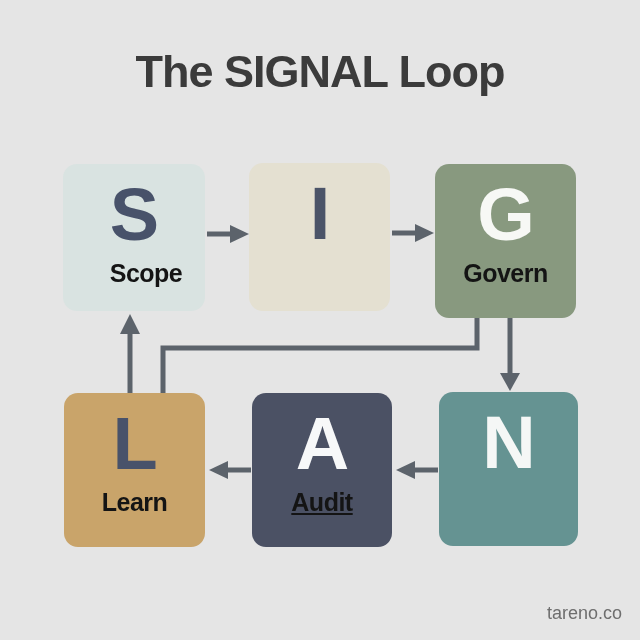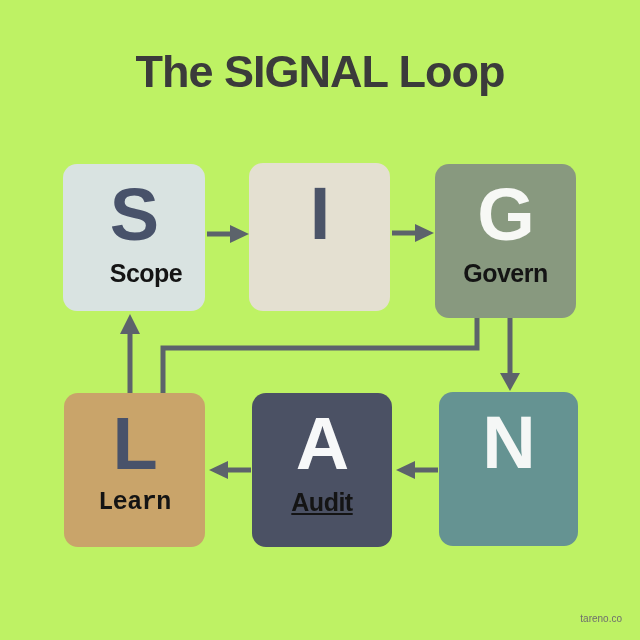--- a/index.html
+++ b/index.html
@@ -71,28 +71,28 @@
   .node-scope      { left: 63px;  top: 164px; width: 142px; height: 147px; }
   .node-instrument { left: 249px; top: 163px; width: 141px; height: 148px; }
   .node-govern     { left: 435px; top: 164px; width: 141px; height: 154px; }
   .node-learn      { left: 64px;  top: 393px; width: 141px; height: 154px; }
   .node-audit      { left: 252px; top: 393px; width: 140px; height: 154px; }
   .node-normalize  { left: 439px; top: 392px; width: 139px; height: 154px; }
   .watermark {
     position: absolute;
     right: 18px;
     bottom: 16px;
-    font-size: 10px;
+    font-size: 18px;
     color: #6e6e6e;
   }
 </style>
 </head>
 <body>
 
-<div class="canvas" style="background-color: #bef264;">
+<div class="canvas" style="background-color: #e5e5e5;">
 
   <div class="title" style="color: rgb(59, 59, 59);">The SIGNAL Loop</div>
 
   <svg class="connectors" width="640" height="640" viewBox="0 0 640 640" style="color: rgb(92, 99, 107);">
 
     <g>
       <line class="shaft" x1="207" y1="234" x2="231" y2="234"></line>
       <polygon class="head" points="230,225 230,243 249,234"></polygon>
     </g>
 
@@ -135,21 +135,21 @@
     <div class="letter" style="color: rgb(75, 84, 104);">I</div>
   </div>
 
   <div class="node node-govern" style="background-color: rgb(136, 153, 127);">
     <div class="letter" style="color: rgb(247, 248, 245);">G</div>
     <div class="label" style="color: rgb(20, 20, 20); text-align: center;">Govern</div>
   </div>
 
   <div class="node node-learn" style="background-color: rgb(201, 164, 106);">
     <div class="letter" style="color: rgb(72, 82, 106);">L</div>
-    <div class="label" style="color: rgb(20, 20, 20); font-family: Liberation Mono, monospace;">Learn</div>
+    <div class="label" style="color: rgb(20, 20, 20);">Learn</div>
   </div>
 
   <div class="node node-audit" style="background-color: rgb(75, 81, 100);">
     <div class="letter" style="color: rgb(247, 248, 249);">A</div>
     <div class="label" style="color: rgb(20, 20, 20); text-decoration: underline;">Audit</div>
   </div>
 
   <div class="node node-normalize" style="background-color: rgb(101, 147, 146);">
     <div class="letter" style="color: rgb(245, 247, 246);">N</div>
   </div>

